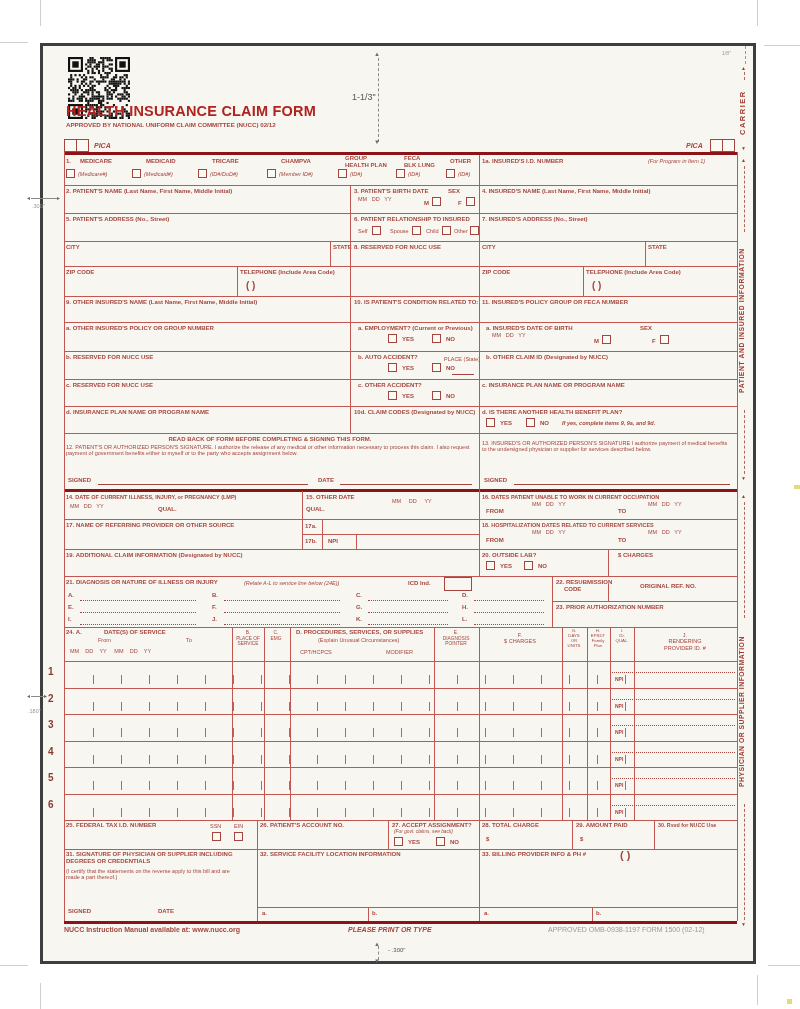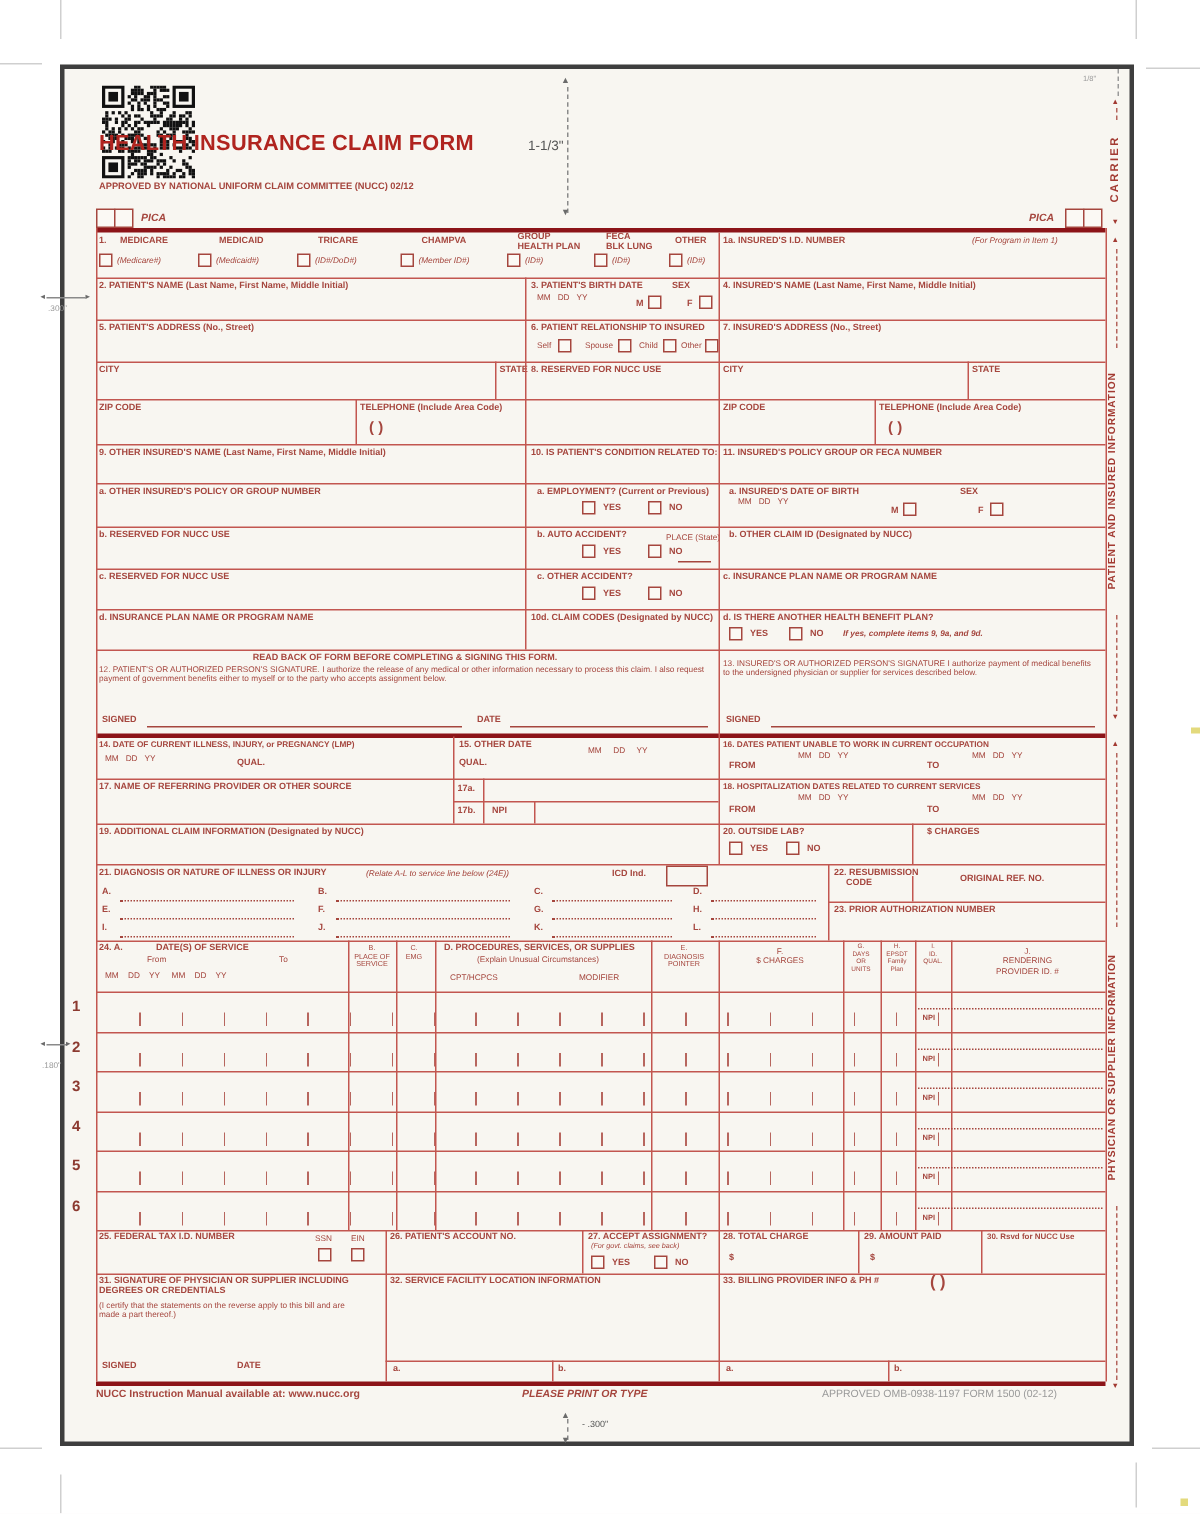--- a/index.html
+++ b/index.html
@@ -376,21 +376,21 @@
       <rect x="0" y="22" width="7" height="7" fill="#111"></rect>
       <rect x="1" y="23" width="5" height="5" fill="#f8f6f1"></rect>
       <rect x="2" y="24" width="3" height="3" fill="#111"></rect>
     </svg>
 
   <div class="dashv" style="left:378px;top:58px;height:84px;border-color:#8a8a8a;"></div>
   <div class="arr gray" style="left:374px;top:51px;">▲</div>
   <div class="arr gray" style="left:374px;top:139px;">▼</div>
   <div class="mk" style="left:352px;top:92px;font-size:9px;">1-1/3"</div>
 
-  <div class="title" style="left:66px;top:88px;">HEALTH INSURANCE CLAIM FORM</div>
+  <div class="title" style="left:66px;top:103px;">HEALTH INSURANCE CLAIM FORM</div>
   <div class="t" style="left:66px;top:121px;font-size:6.2px;">APPROVED BY NATIONAL UNIFORM CLAIM COMMITTEE (NUCC) 02/12</div>
 
   <div class="cb" style="left:64px;top:139px;width:13px;height:13px;"></div>
   <div class="cb" style="left:76px;top:139px;width:13px;height:13px;"></div>
   <div class="t it" style="left:94px;top:142px;font-size:7px;">PICA</div>
   <div class="t it" style="left:686px;top:142px;font-size:7px;">PICA</div>
   <div class="cb" style="left:710px;top:139px;width:13px;height:13px;"></div>
   <div class="cb" style="left:722px;top:139px;width:13px;height:13px;"></div>
 
   <div class="hk" style="left:64px;top:152px;width:673px;"></div>

